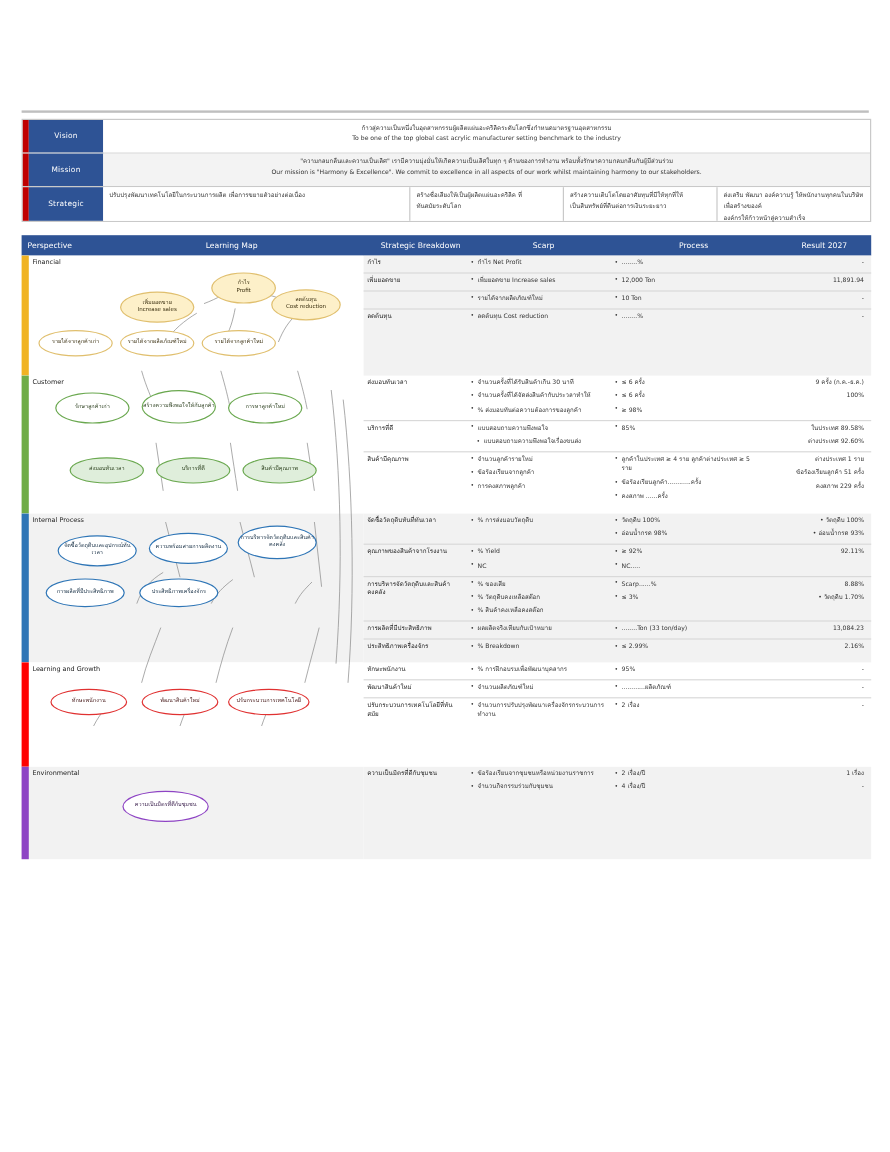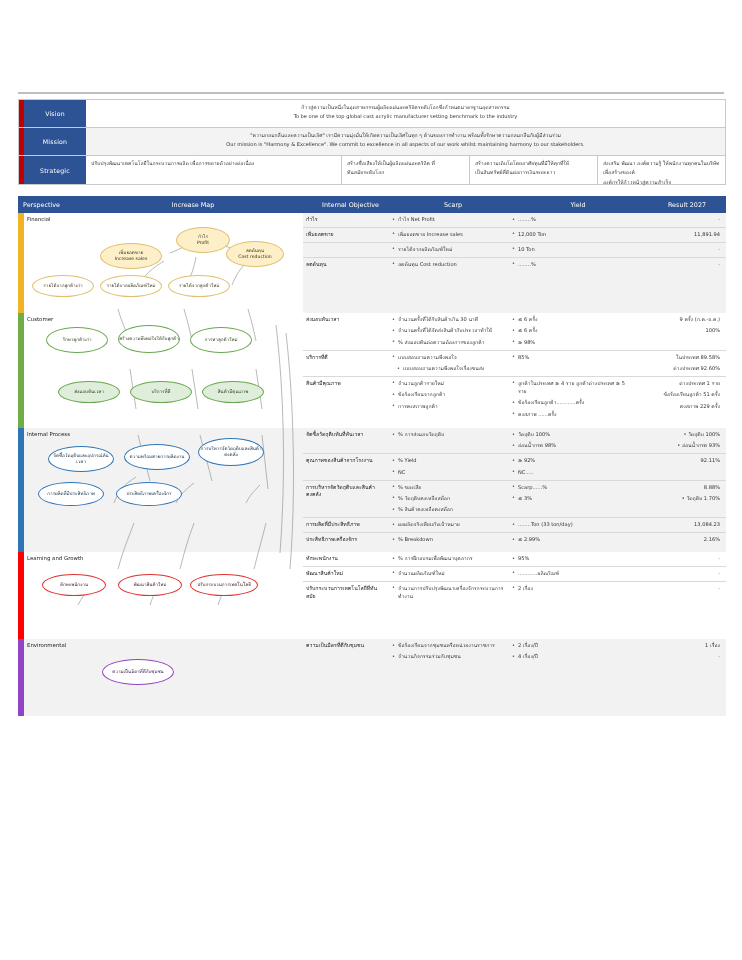--- a/index.html
+++ b/index.html
@@ -139,24 +139,24 @@
             <p>องค์กรให้ก้าวหน้าสู่ความสำเร็จ</p>
           </div>
         </div>
       </div>
     </div>
 
   <div class="bsc">
 
     <div class="bsc-head">
       <div class="hc h-persp">Perspective</div>
-      <div class="hc h-map">Increase Map</div>
-      <div class="hc h-obj">Internal Objective</div>
+      <div class="hc h-map">Learning Map</div>
+      <div class="hc h-obj">Strategic Breakdown</div>
       <div class="hc h-kpi">Scarp</div>
-      <div class="hc h-target">Yield</div>
+      <div class="hc h-target">Process</div>
       <div class="hc h-result">Result 2027</div>
     </div>
 
     <div class="bsc-body">
       <div class="map-panel" id="map-panel">
           <div class="persp-band b-fin" style="top: 0px; height: 100px;">
             <div class="persp-bar" style="background: rgb(240, 179, 35);"></div>
             <div class="persp-name">Financial</div>
           </div>
           <div class="persp-band b-cus" style="top: 100px; height: 115px;">

